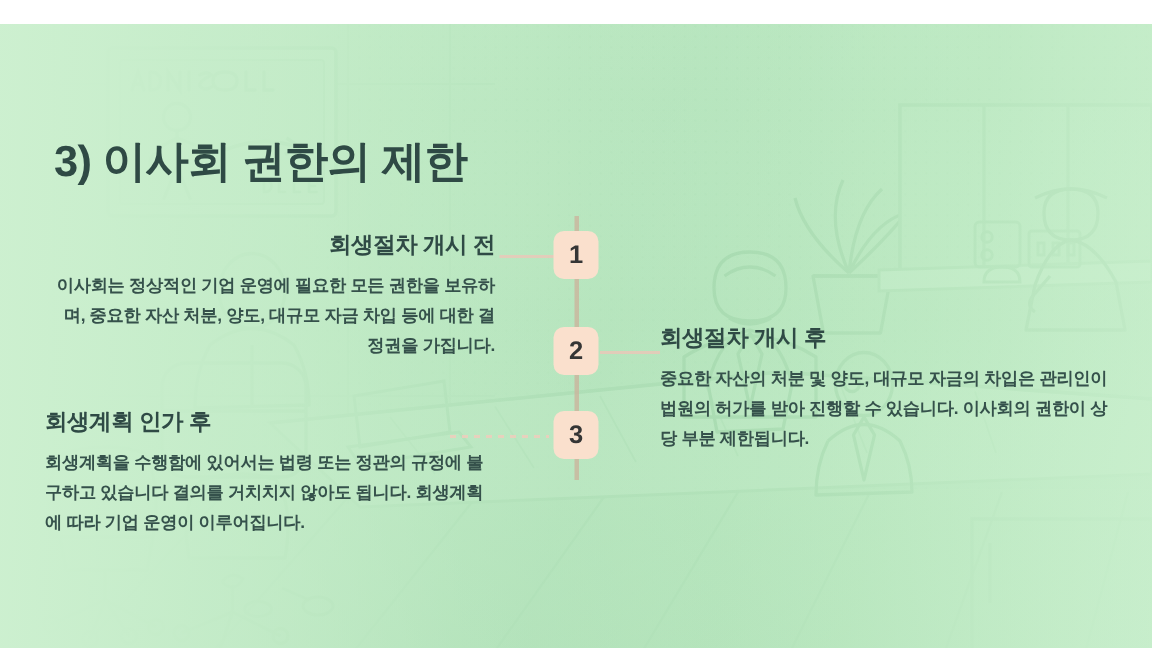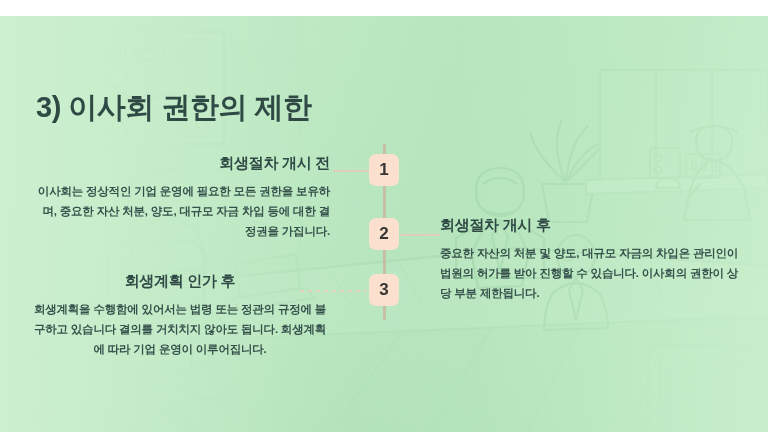--- a/index.html
+++ b/index.html
@@ -138,21 +138,21 @@
   .block-2 {
     left: 440px;
     top: 200px;
     width: 300px;
     text-align: left;
   }
   .block-3 {
     left: 30px;
     top: 256px;
     width: 300px;
-    text-align: center;
+    text-align: left;
   }
 </style>
 </head>
 <body>
 
 <div class="slide">
 
   <div class="bg-art">
     <svg viewBox="0 0 768 432" xmlns="http://www.w3.org/2000/svg" aria-hidden="true">
       <defs>

